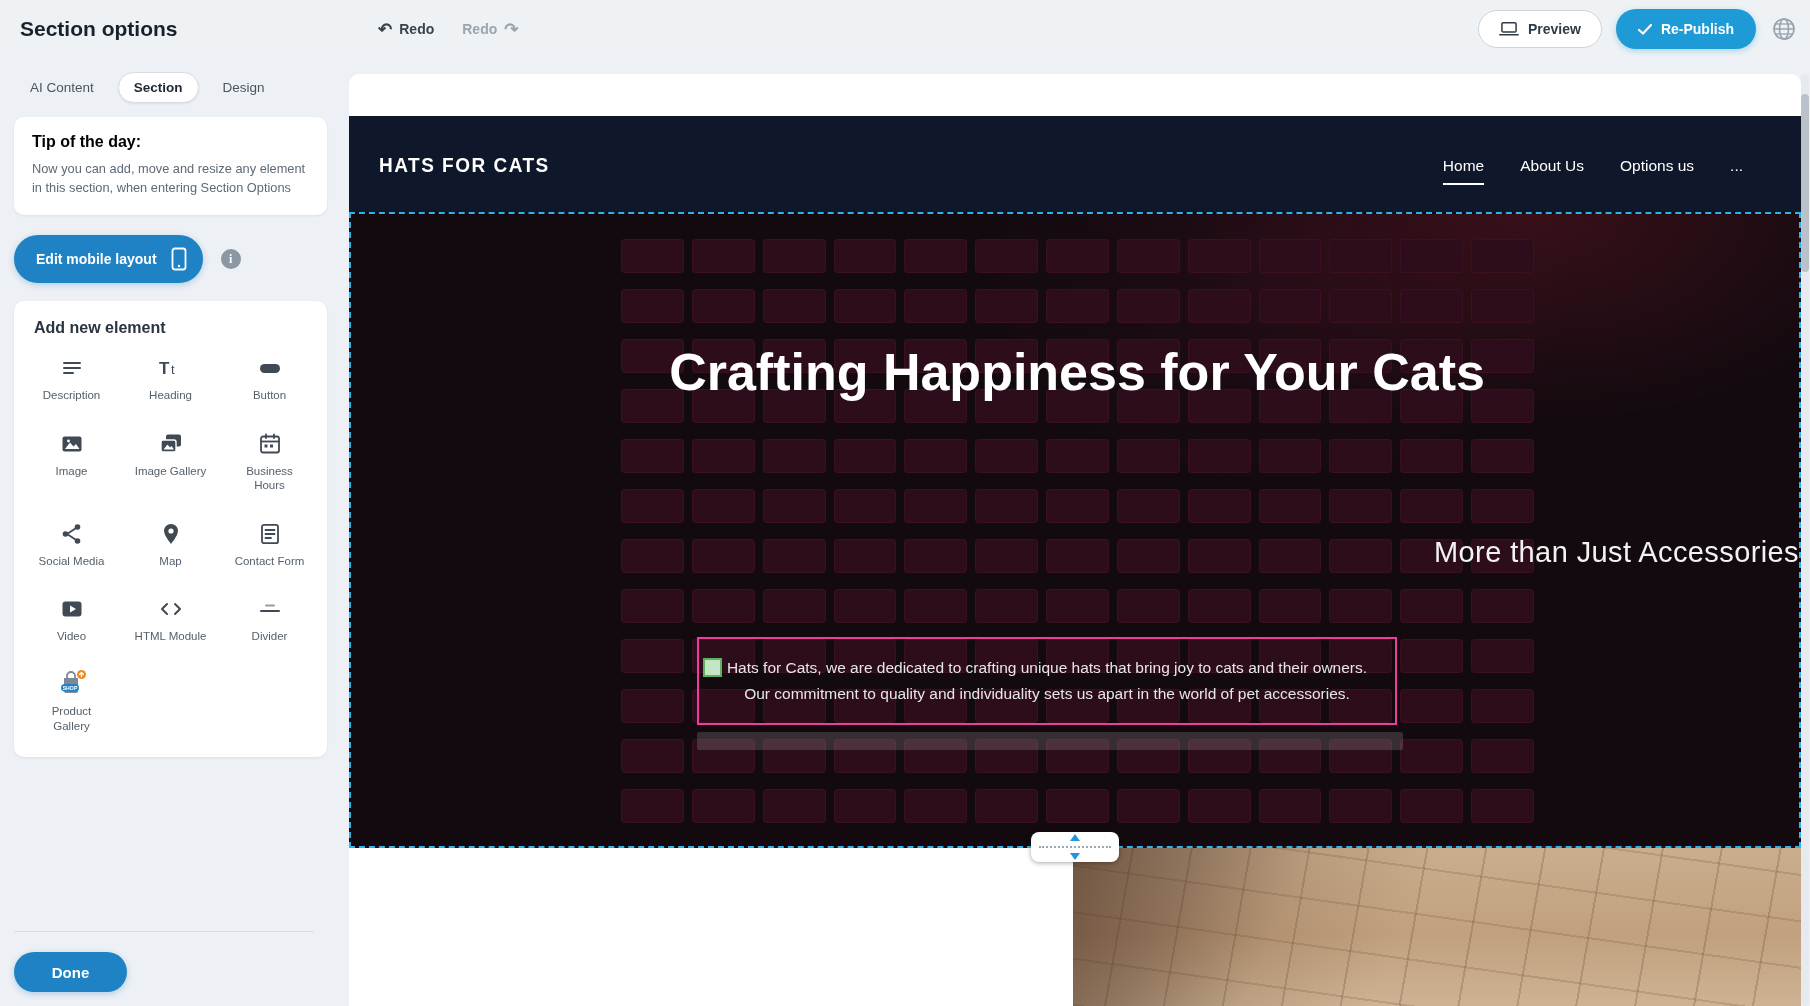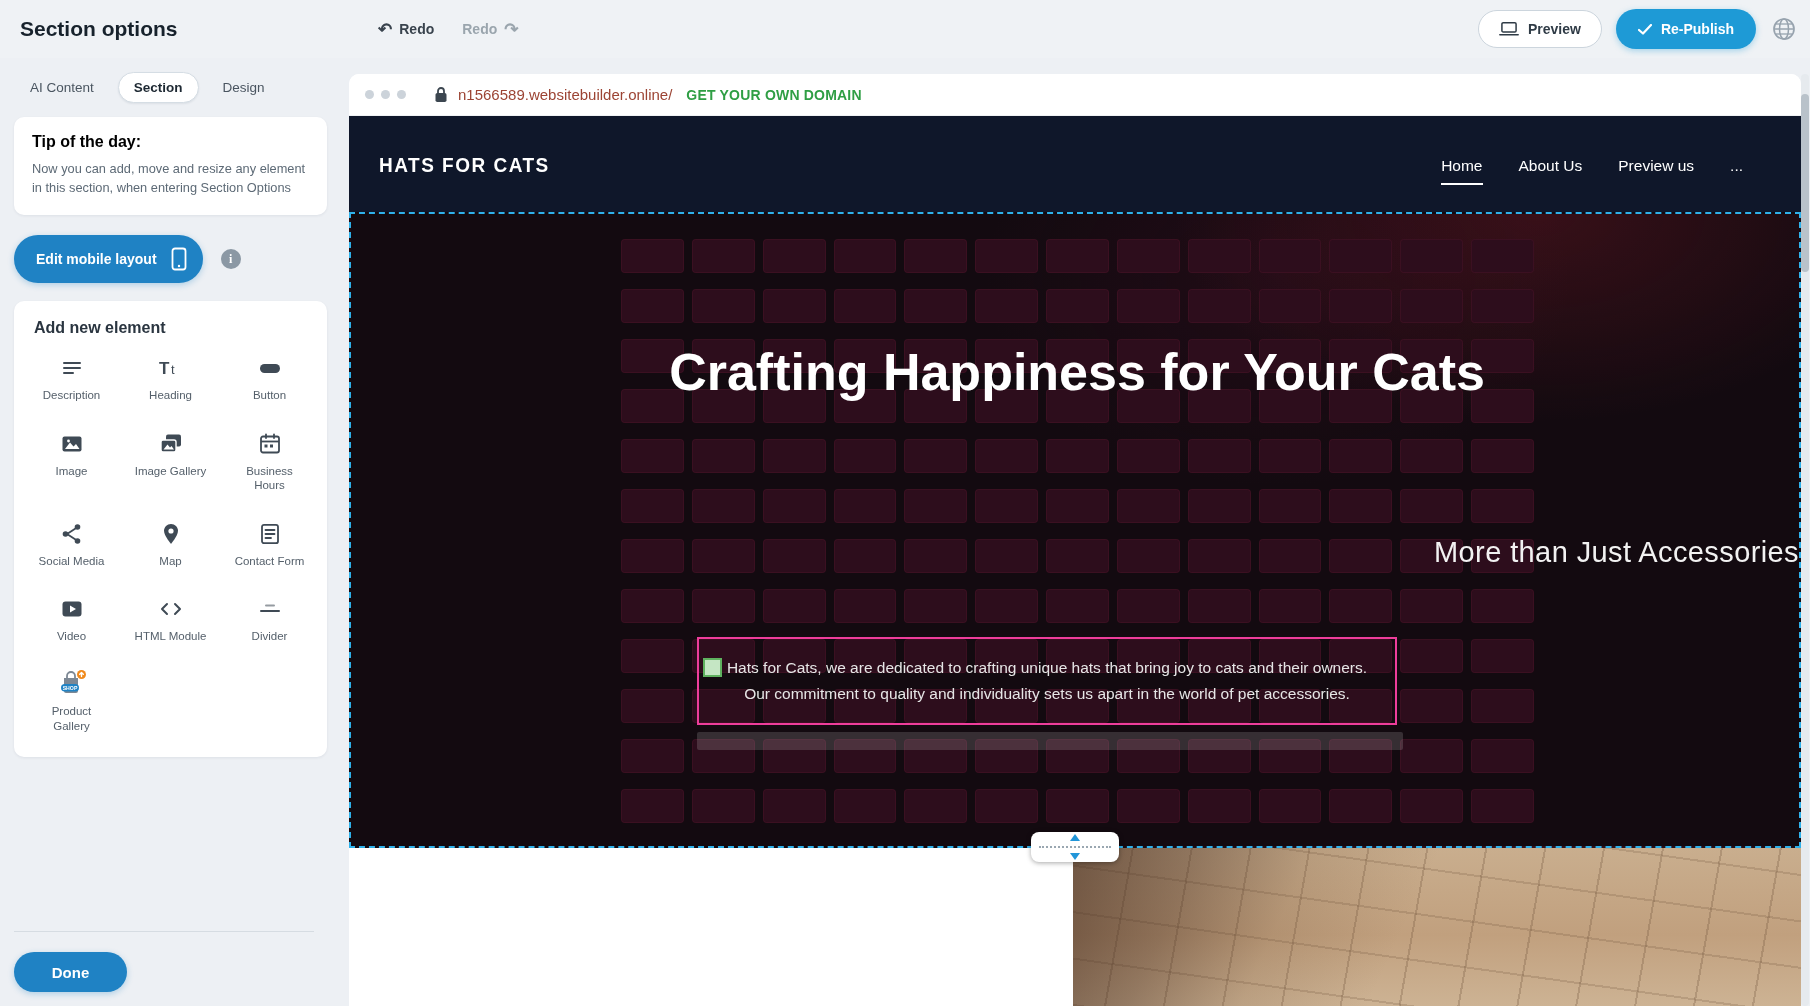--- a/index.html
+++ b/index.html
@@ -319,44 +319,29 @@
     </div>
   </div>
 
   <hr class="sidebar-divider">
   <button class="btn-done">Done</button>
 </div>
 
 <div class="main">
   <div class="browser">
 
-    <div class="chrome">
-      <div class="dots">
-        <span class="dot"></span>
-        <span class="dot"></span>
-        <span class="dot"></span>
-      </div>
-      <span>
-        <svg width="14" height="17" viewBox="0 0 14 17">
-            <rect x="1.5" y="7" width="11" height="9" rx="1.8" fill="#3c4650"></rect>
-            <path d="M4 7V5a3 3 0 0 1 6 0v2" fill="none" stroke="#3c4650" stroke-width="1.8"></path>
-          </svg>
-      </span>
-      <span class="url">n1566589.websitebuilder.online/</span>
-      <span class="domain-cta">GET YOUR OWN DOMAIN</span>
-    </div>
 
     <div class="site-area">
 
       <div class="site-header">
         <div class="logo">HATS FOR CATS</div>
         <div class="site-nav">
           <span class="nav-item active">Home</span>
           <span class="nav-item">About Us</span>
-          <span class="nav-item">Preview us</span>
+          <span class="nav-item">Options us</span>
           <span class="nav-item">...</span>
         </div>
       </div>
 
       <div class="hero">
         <div class="tile-grid">
             <div class="tile"></div>
             <div class="tile"></div>
             <div class="tile"></div>
             <div class="tile"></div>

